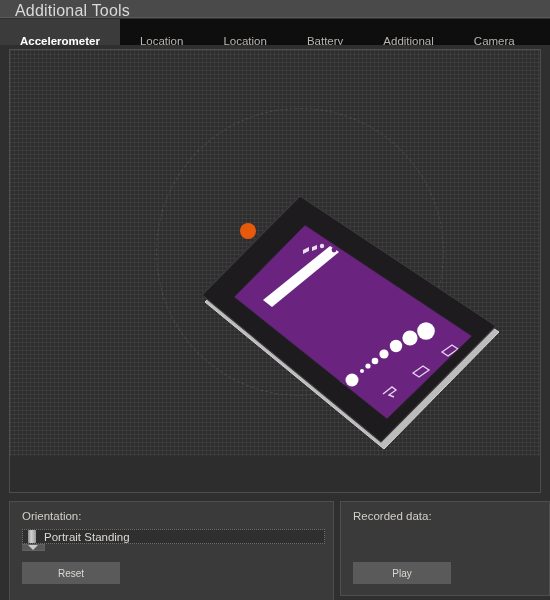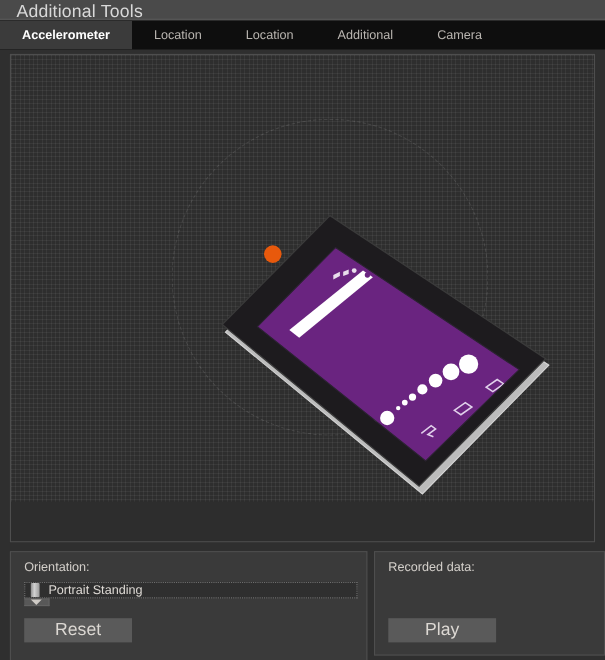--- a/index.html
+++ b/index.html
@@ -34,22 +34,22 @@
 
   
   .tabbar {
     position: absolute; left: 0; top: 19px;
     width: 550px; height: 26px;
     background: #0e0e0e;
     display: flex; align-items: stretch;
     overflow: hidden;
   }
   .tab {
-    display: flex; align-items: center; justify-content: center;
-    padding: 0 20px;
+    display: flex; justify-content: center;
+    padding: 16px 20px;
     font-size: 11.5px;
     color: #b9b5b0;
     white-space: nowrap;
     box-sizing: border-box;
     height: 26px;
   }
   .tab.selected {
     background: #3b3b3b;
     color: #ffffff;
     font-weight: bold;
@@ -148,21 +148,21 @@
     border-left: 5px solid transparent;
     border-right: 5px solid transparent;
     border-top: 5px solid #cfcbc6;
   }
 
   .btn {
     position: absolute;
     background: #5a5a5a;
     border: none;
     color: #dcd8d3;
-    font-size: 16px;
+    font-size: 10px;
     font-family: "Liberation Sans", sans-serif;
     display: flex; align-items: center; justify-content: center;
     box-sizing: border-box;
   }
   #reset-button { left: 12px; top: 60px; width: 98px; height: 22px; }
   #play-button  { left: 12px; top: 60px; width: 98px; height: 22px; }
 
   .recorded-value {
     position: absolute; left: 12px; top: 28px;
     width: 186px; height: 18px;
@@ -185,20 +185,23 @@
 
   <div class="tabbar">
     <div class="tab selected">
       <span>Accelerometer</span>
     </div>
     <div class="tab">
       <span>Location</span>
     </div>
     <div class="tab">
       <span>Location</span>
+    </div>
+    <div class="tab">
+      <span>Battery</span>
     </div>
     <div class="tab">
       <span>Additional</span>
     </div>
     <div class="tab">
       <span>Camera</span>
     </div>
     <div class="tab clipped">
       
     </div>

